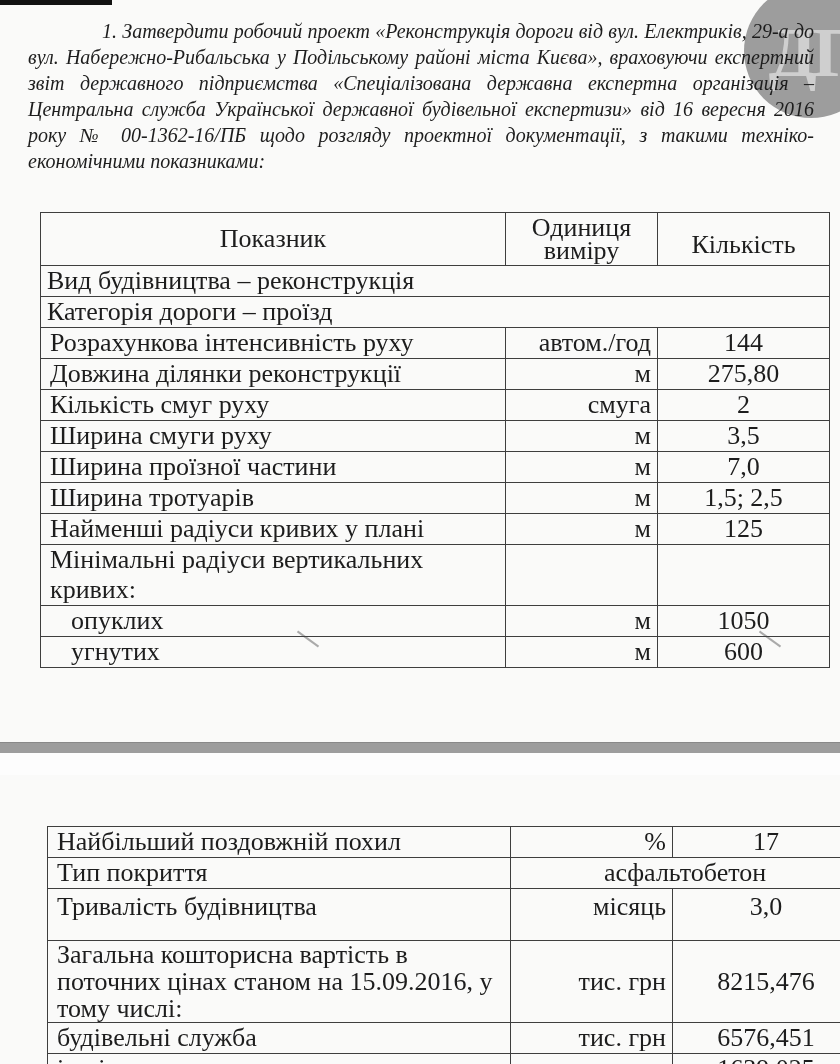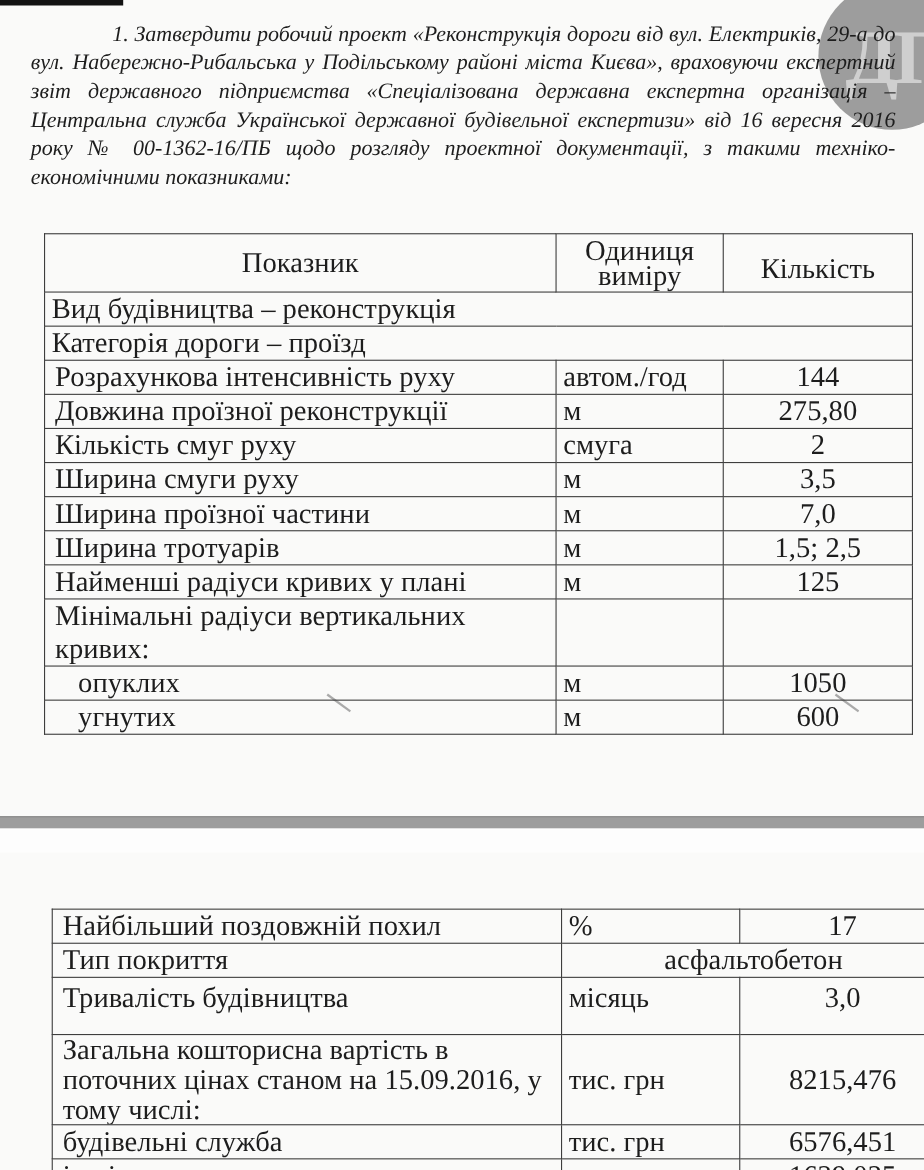--- a/index.html
+++ b/index.html
@@ -96,21 +96,21 @@
   .t2 tr.r2 { height: 28px; }
   .t2 tr.r5 { height: 29px; }
   .t2 tr.r6 { height: 30px; }
 
   th.th-ind  { text-align: center; }
   th.th-unit { text-align: center; white-space: pre-line; line-height: 23px; }
   th.th-qty  { text-align: center; vertical-align: bottom; padding-bottom: 5px; }
 
   td.ind   { text-align: left; padding-left: 9px; }
   td.ind.indent { padding-left: 30px; }
-  td.unit  { text-align: left; }
+  td.unit  { text-align: right; }
   td.val   { text-align: center; }
   td.merged { text-align: center; }
   td.section-cell { text-align: left; }
   td.ind-2line { line-height: 27px; }
 
   
   .separator {
     position: absolute; left: 0; top: 742px;
     width: 840px; height: 11px;
     background: #9d9d9d;
@@ -151,21 +151,21 @@
   </tr>
   <tr class="section">
     <td class="section-cell" colspan="3">Категорія дороги – проїзд</td>
   </tr>
   <tr class="row">
     <td class="ind">Розрахункова інтенсивність руху</td>
     <td class="unit">автом./год</td>
     <td class="val">144</td>
   </tr>
   <tr class="row">
-    <td class="ind">Довжина проїзної реконструкції</td>
+    <td class="ind">Довжина ділянки реконструкції</td>
     <td class="unit">м</td>
     <td class="val">275,80</td>
   </tr>
   <tr class="row">
     <td class="ind">Кількість смуг руху</td>
     <td class="unit">смуга</td>
     <td class="val">2</td>
   </tr>
   <tr class="row">
     <td class="ind">Ширина смуги руху</td>

